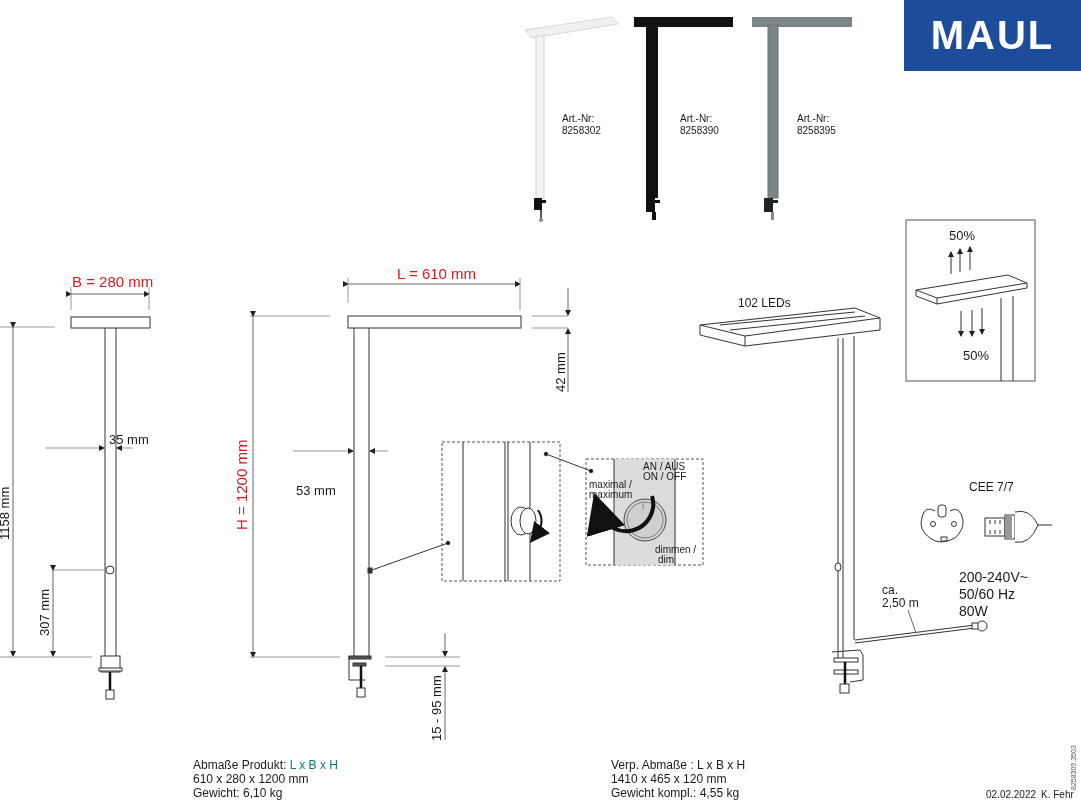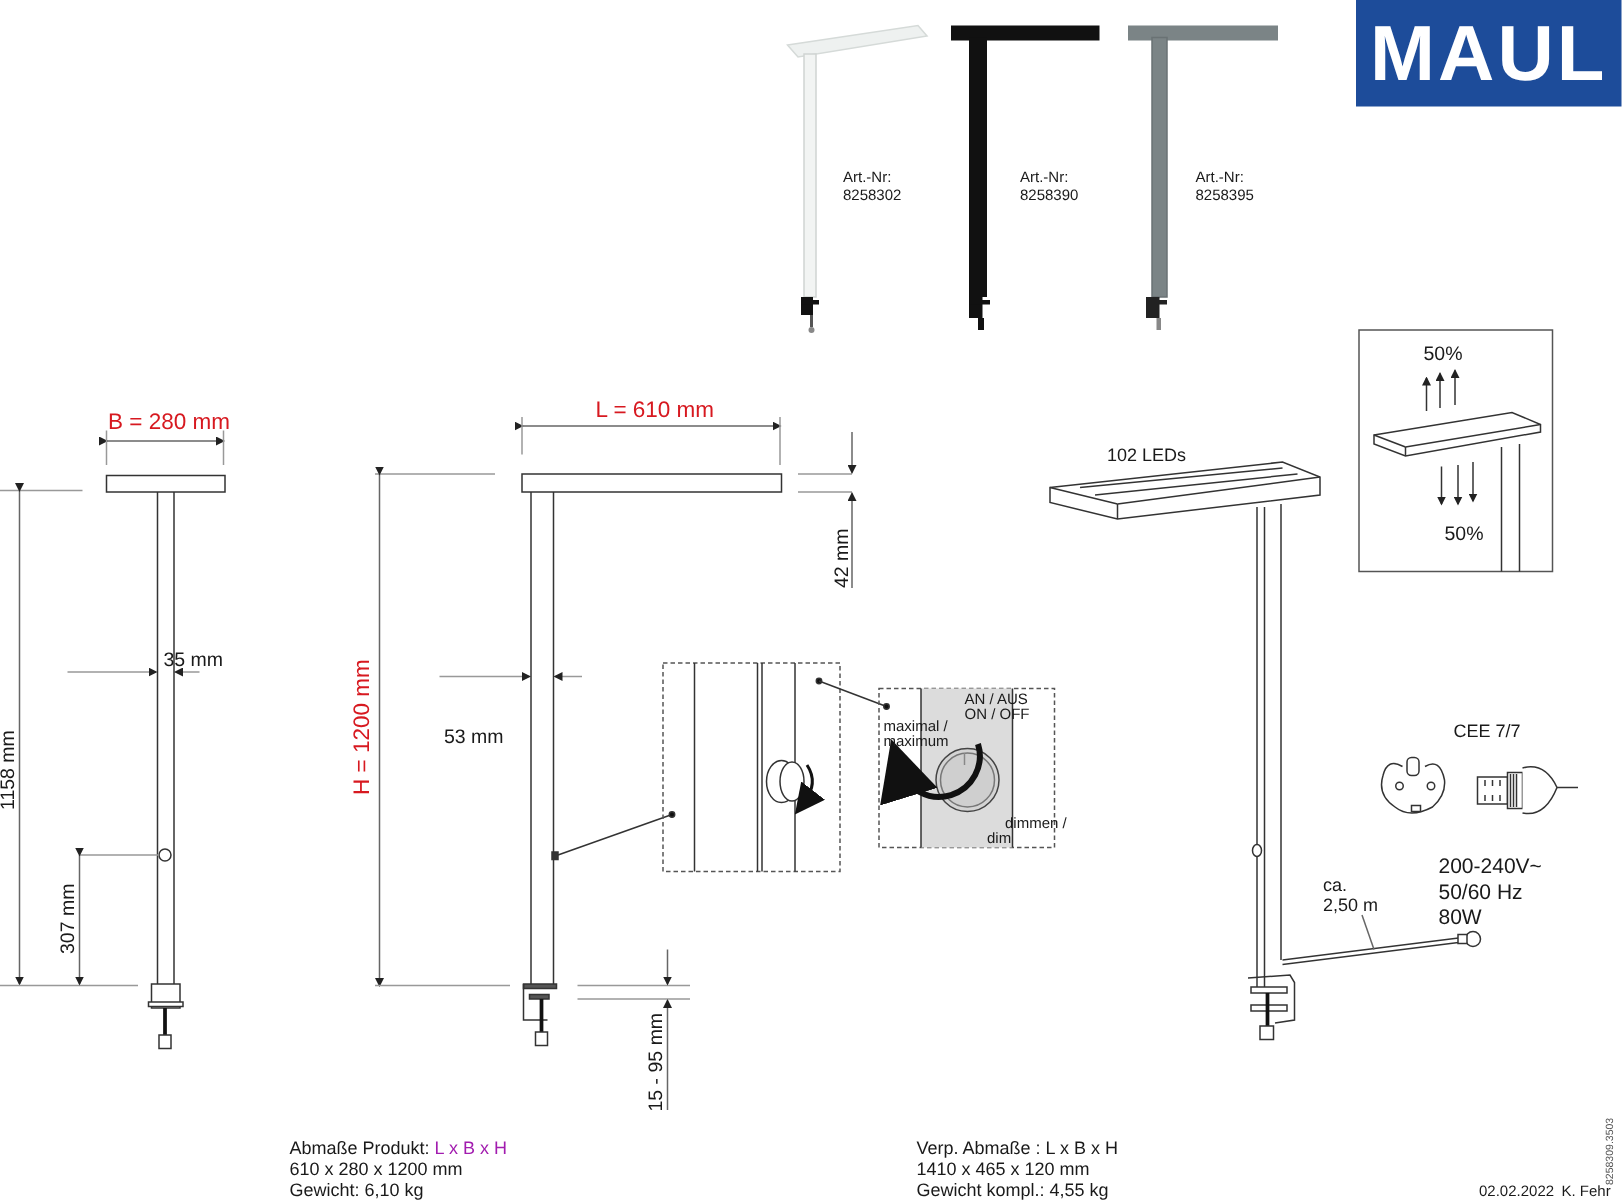--- a/index.html
+++ b/index.html
@@ -2,26 +2,26 @@
 <html><head>
 <meta charset="utf-8">
 <style>
   html, body { margin: 0; padding: 0; background: #ffffff; }
   body { width: 1081px; height: 801px; position: relative; overflow: hidden;
          font-family: "Liberation Sans", sans-serif; color: #1a1a1a; }
   .t { position: absolute; font-size: 12px; line-height: 13px; white-space: nowrap; color: #1a1a1a; }
   .t-sm { font-size: 10px; line-height: 11px; }
   .t-md { font-size: 13px; line-height: 14px; }
   .t-lg { font-size: 14px; line-height: 15px; }
-  .red { color: #a21caf; }
+  .red { color: #0f766e; }
   .dim-red { font-size: 15px; color: #d71920; }
   .rot { transform-origin: left top; transform: rotate(-90deg); }
   .logo { position: absolute; left: 904px; top: 0; width: 177px; height: 71px; background: #1d4c9a;
           display: flex; align-items: center; justify-content: center; }
-  .logo span { color: #ffffff; font-size: 52px; font-weight: bold; letter-spacing: 2px; font-family: "Liberation Sans", sans-serif; }
+  .logo span { color: #ffffff; font-size: 40px; font-weight: bold; letter-spacing: 2px; font-family: "Liberation Sans", sans-serif; }
   svg { position: absolute; left: 0; top: 0; overflow: visible; }
 </style>
 </head>
 <body>
 
 <div class="logo">
   <span>MAUL</span>
 </div>
 
 <svg width="1081" height="801">
@@ -235,21 +235,21 @@
 <div class="t dim-red" style="left:397px;top:267px;">L = 610 mm</div>
 <div class="t dim-red rot" style="left:235px;top:530px;">H = 1200 mm</div>
 <div class="t t-md" style="left:296px;top:436px;margin-top:48px;">53 mm</div>
 <div class="t t-md rot" style="left:554px;top:392px;">42 mm</div>
 <div class="t t-md rot" style="left:430px;top:741px;">15 - 95 mm</div>
 
 <div class="t t-sm" style="left:643px;top:461px;">AN / AUS</div>
 <div class="t t-sm" style="left:643px;top:471px;">ON / OFF</div>
 <div class="t t-sm" style="left:589px;top:479px;">maximal /</div>
 <div class="t t-sm" style="left:589px;top:489px;">maximum</div>
-<div class="t t-sm" style="left:670px;top:544px;">dimmen /</div>
+<div class="t t-sm" style="left:655px;top:544px;">dimmen /</div>
 <div class="t t-sm" style="left:658px;top:554px;">dim</div>
 
 <div class="t" style="left:738px;top:297px;">102 LEDs</div>
 <div class="t" style="left:882px;top:584px;">ca.</div>
 <div class="t" style="left:882px;top:597px;">2,50 m</div>
 
 <div class="t t-md" style="left:949px;top:229px;">50%</div>
 <div class="t t-md" style="left:963px;top:349px;">50%</div>
 
 <div class="t" style="left:969px;top:481px;">CEE 7/7</div>

